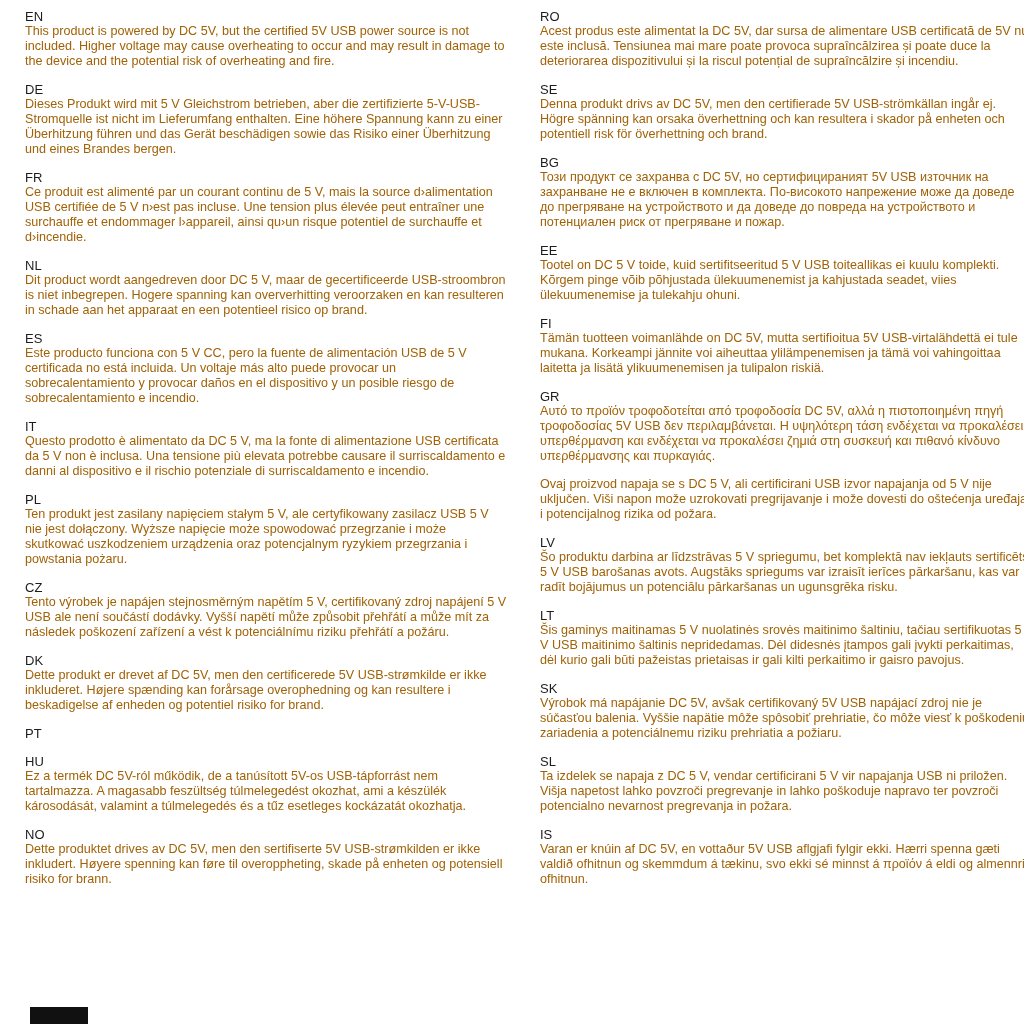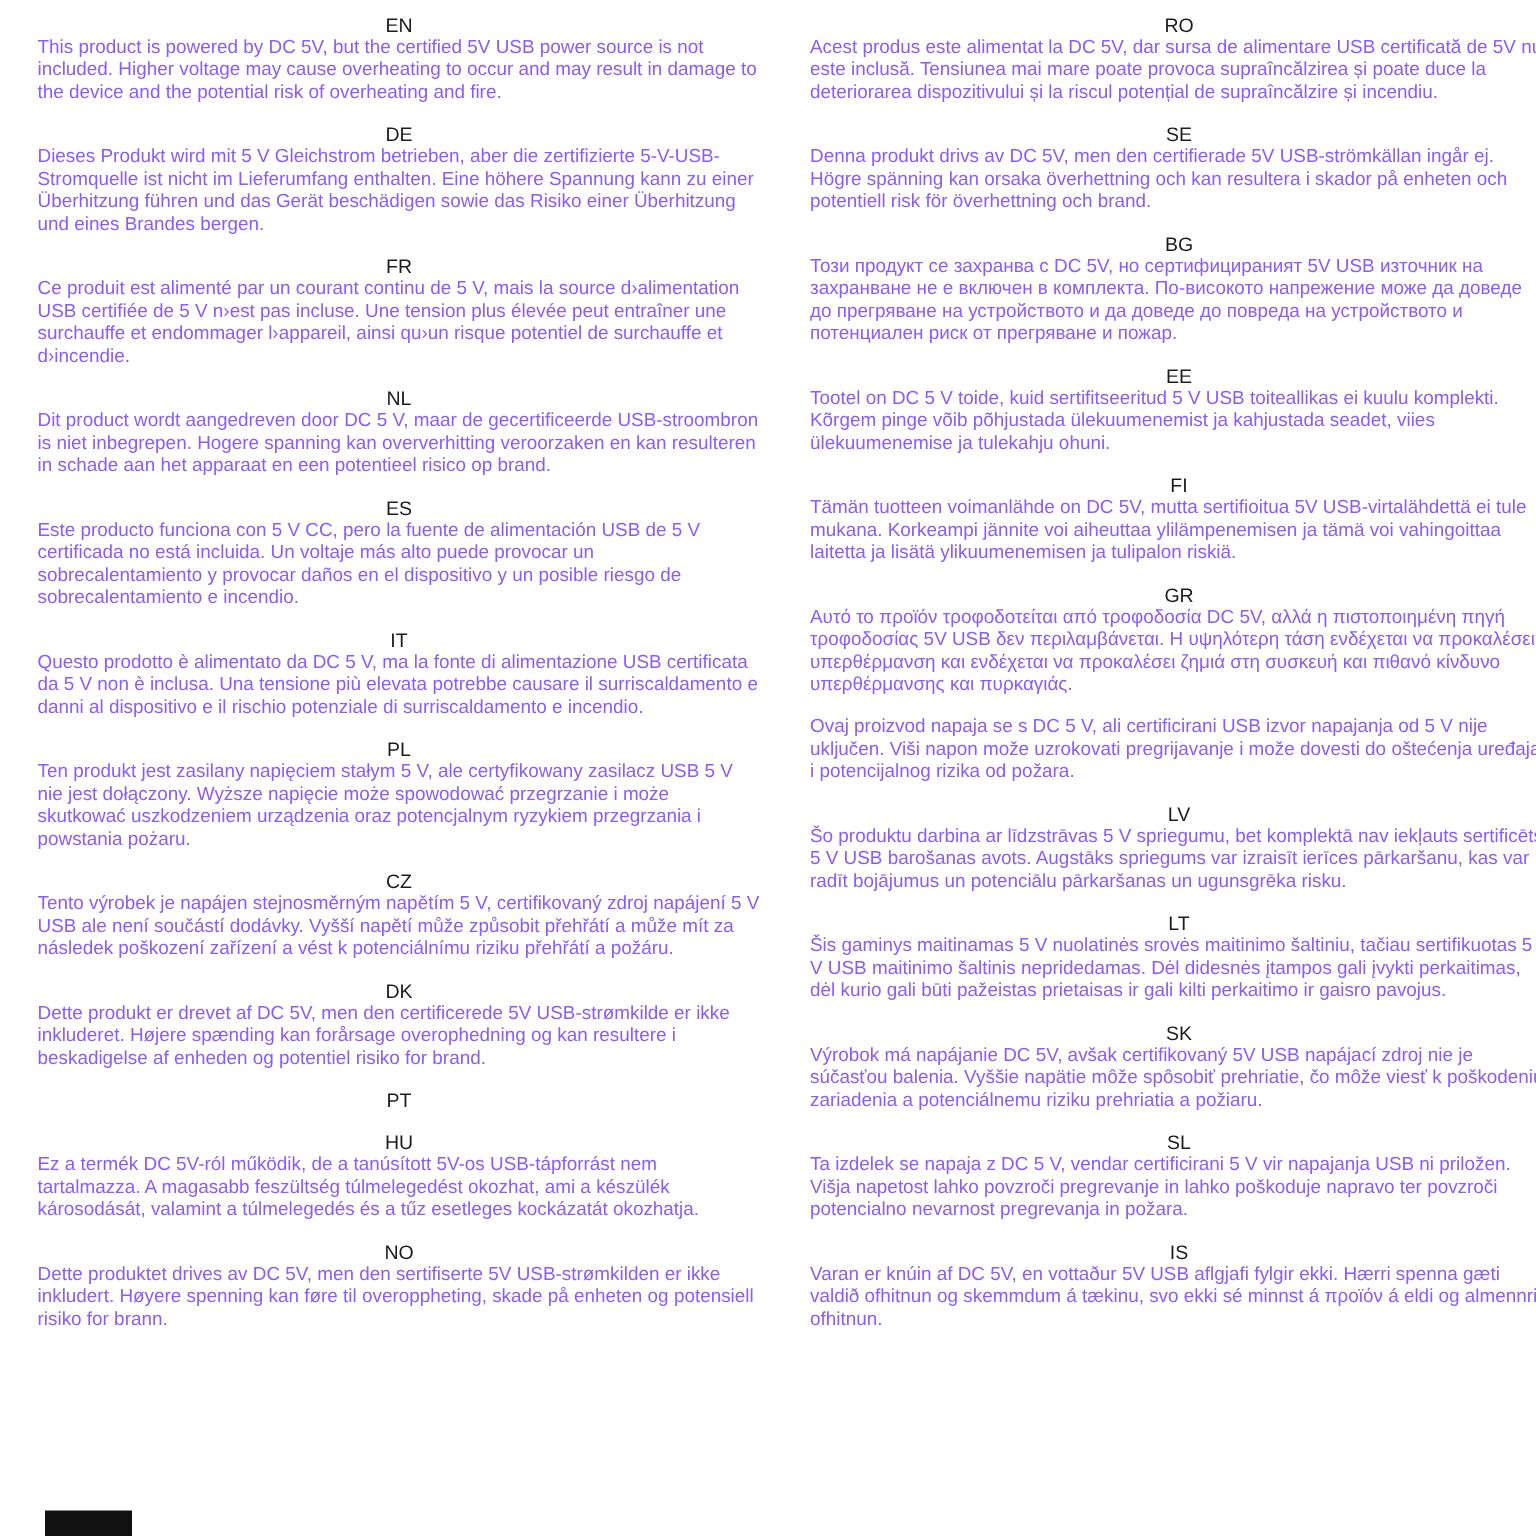--- a/index.html
+++ b/index.html
@@ -23,26 +23,25 @@
     color: #1c1c1c;
   }
   .col-left  { left: 25px;  width: 482px; }
   .col-right { left: 540px; width: 492px; }
   .lang-block { margin-bottom: 13px; }
   .lang-code {
     font-size: 13px;
     line-height: 15px;
     font-weight: 400;
     color: #1c1c1c;
-    text-align: center;
   }
   .lang-text {
     font-size: 12.6px;
     line-height: 15px;
-    color: #8b5cf6;
+    color: #a16207;
   }
   .corner-mark {
     position: absolute;
     left: 30px;
     bottom: 0px;
     width: 58px;
     height: 17px;
     background: #111111;
   }
 </style>

